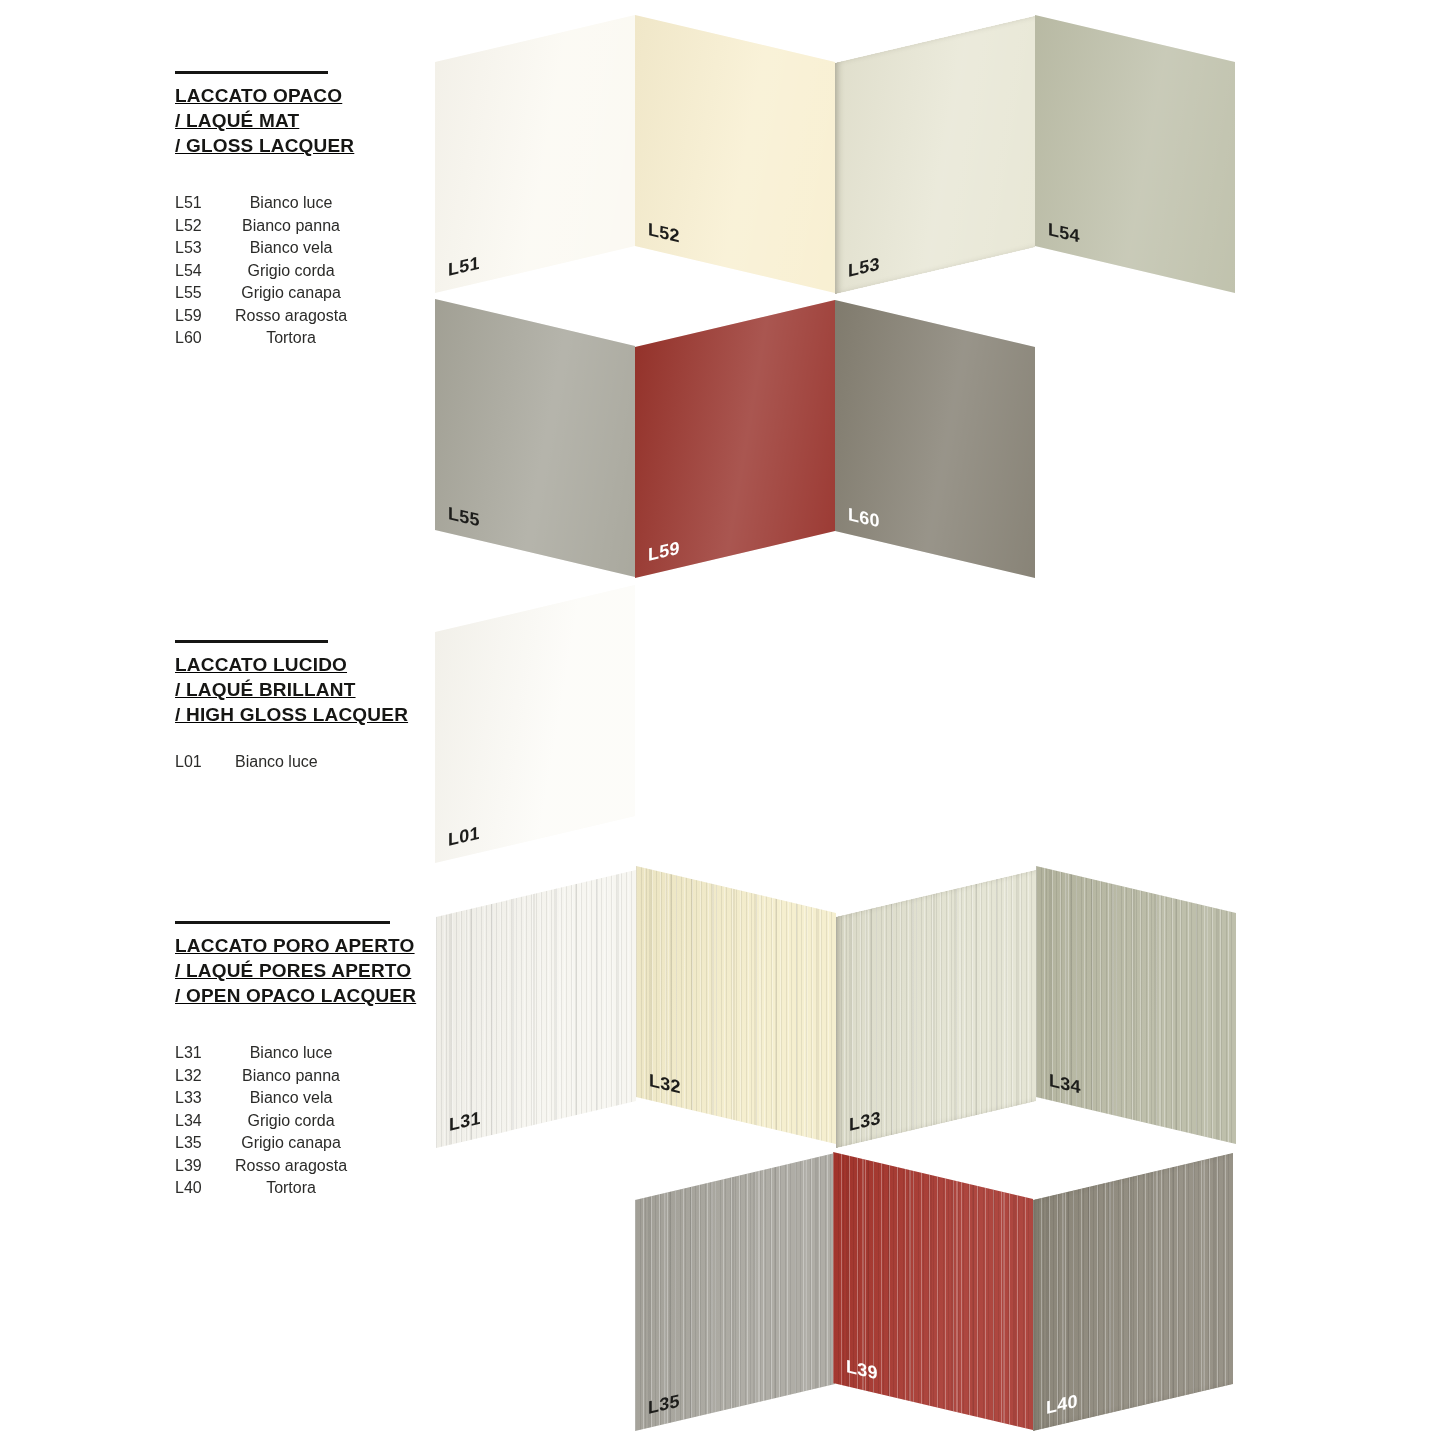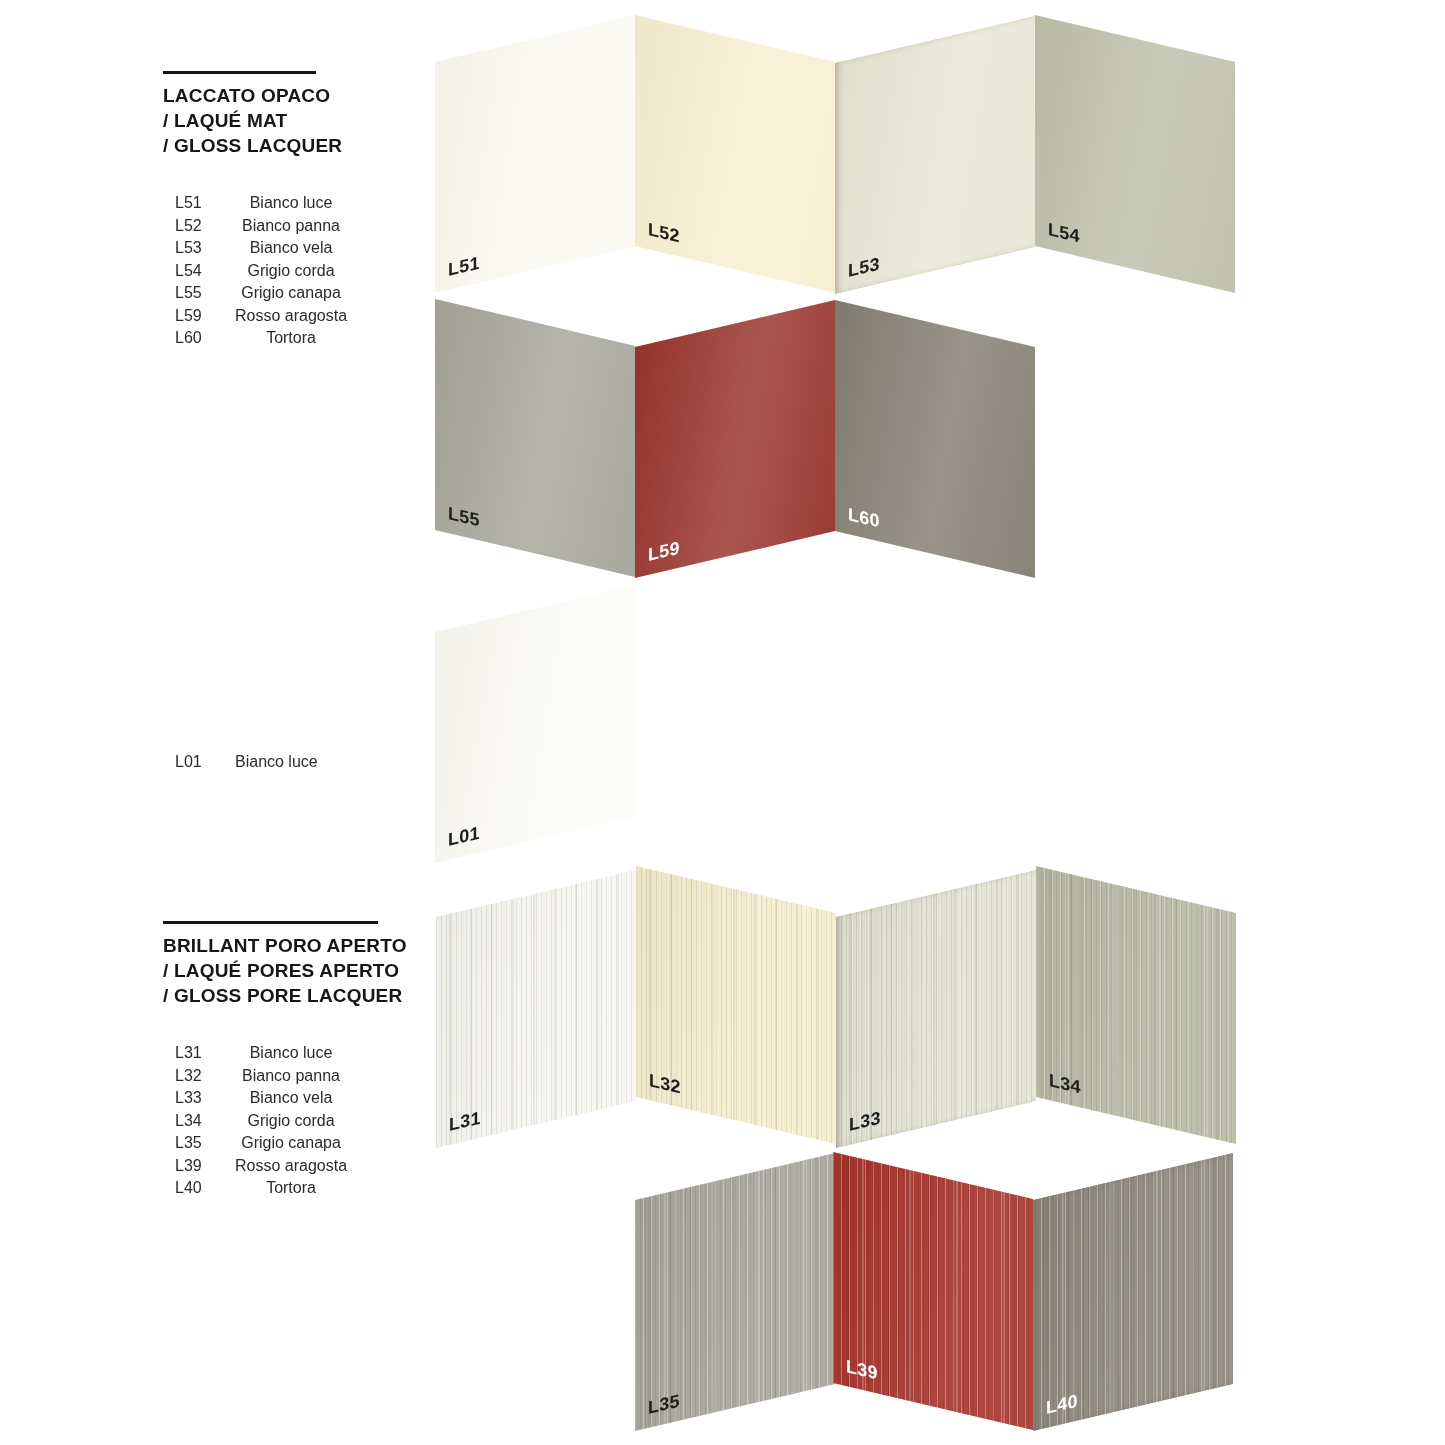--- a/index.html
+++ b/index.html
@@ -4,21 +4,21 @@
 <style>
   html,body{margin:0;padding:0;background:#ffffff;}
   .page{
     position:relative;
     width:1445px;height:1445px;
     background:#ffffff;
     overflow:hidden;
     font-family:"Liberation Sans", sans-serif;
   }
   
-  .info{position:absolute;left:163px;width:270px;}
+  .info{position:absolute;left:175px;width:270px;text-decoration:underline;}
   .rule{height:3px;background:#161614;margin:0 0 9px 0;}
   .title{font-size:19px;line-height:25px;font-weight:700;color:#161614;letter-spacing:.2px;}
   .title span{display:block;white-space:nowrap;}
   .flist{position:absolute;left:175px;}
   .frow{display:grid;grid-template-columns:60px auto;font-size:16px;line-height:22.5px;color:#2b2b29;}
   .frow .code{white-space:nowrap;}
   .frow .name{white-space:nowrap;text-align:center;}
   
   .panel{
     position:absolute;
@@ -107,37 +107,45 @@
   <div class="panel down smooth" style="left: 435px; top: 299px; background-color: rgb(165, 164, 153);">
     <span class="plabel" style="color: rgb(29, 29, 27);">L55</span>
   </div>
   <div class="panel up smooth" style="left: 635px; top: 347px; background-color: rgb(151, 49, 42);">
     <span class="plabel" style="color: rgb(255, 255, 255);">L59</span>
   </div>
   <div class="panel down smooth" style="left: 835px; top: 300px; background-color: rgb(130, 125, 112);">
     <span class="plabel" style="color: rgb(255, 255, 255);">L60</span>
   </div>
 
+  <div class="info" style="top:640px">
+    <div class="rule" style="width:153px"></div>
+    <div class="title">
+      <span>LACCATO LUCIDO</span>
+      <span>/ LAQUÉ BRILLANT</span>
+      <span>/ HIGH GLOSS LACQUER</span>
+    </div>
+  </div>
   <div class="flist" style="top:751px">
     <div class="frow">
         <span class="code">L01</span>
         <span class="name">Bianco luce</span>
       </div>
   </div>
 
   <div class="panel up bright" style="left: 435px; top: 632px; background-color: rgb(251, 250, 245);">
     <span class="plabel" style="color: rgb(29, 29, 27);">L01</span>
   </div>
 
   <div class="info" style="top:921px">
     <div class="rule" style="width:215px"></div>
     <div class="title">
-      <span>BRILLANT PORO APERTO</span>
+      <span>LACCATO PORO APERTO</span>
       <span>/ LAQUÉ PORES APERTO</span>
-      <span>/ GLOSS PORE LACQUER</span>
+      <span>/ OPEN OPACO LACQUER</span>
     </div>
   </div>
   <div class="flist" style="top:1042px">
     <div class="frow">
         <span class="code">L31</span>
         <span class="name">Bianco luce</span>
       </div>
     <div class="frow">
         <span class="code">L32</span>
         <span class="name">Bianco panna</span>

